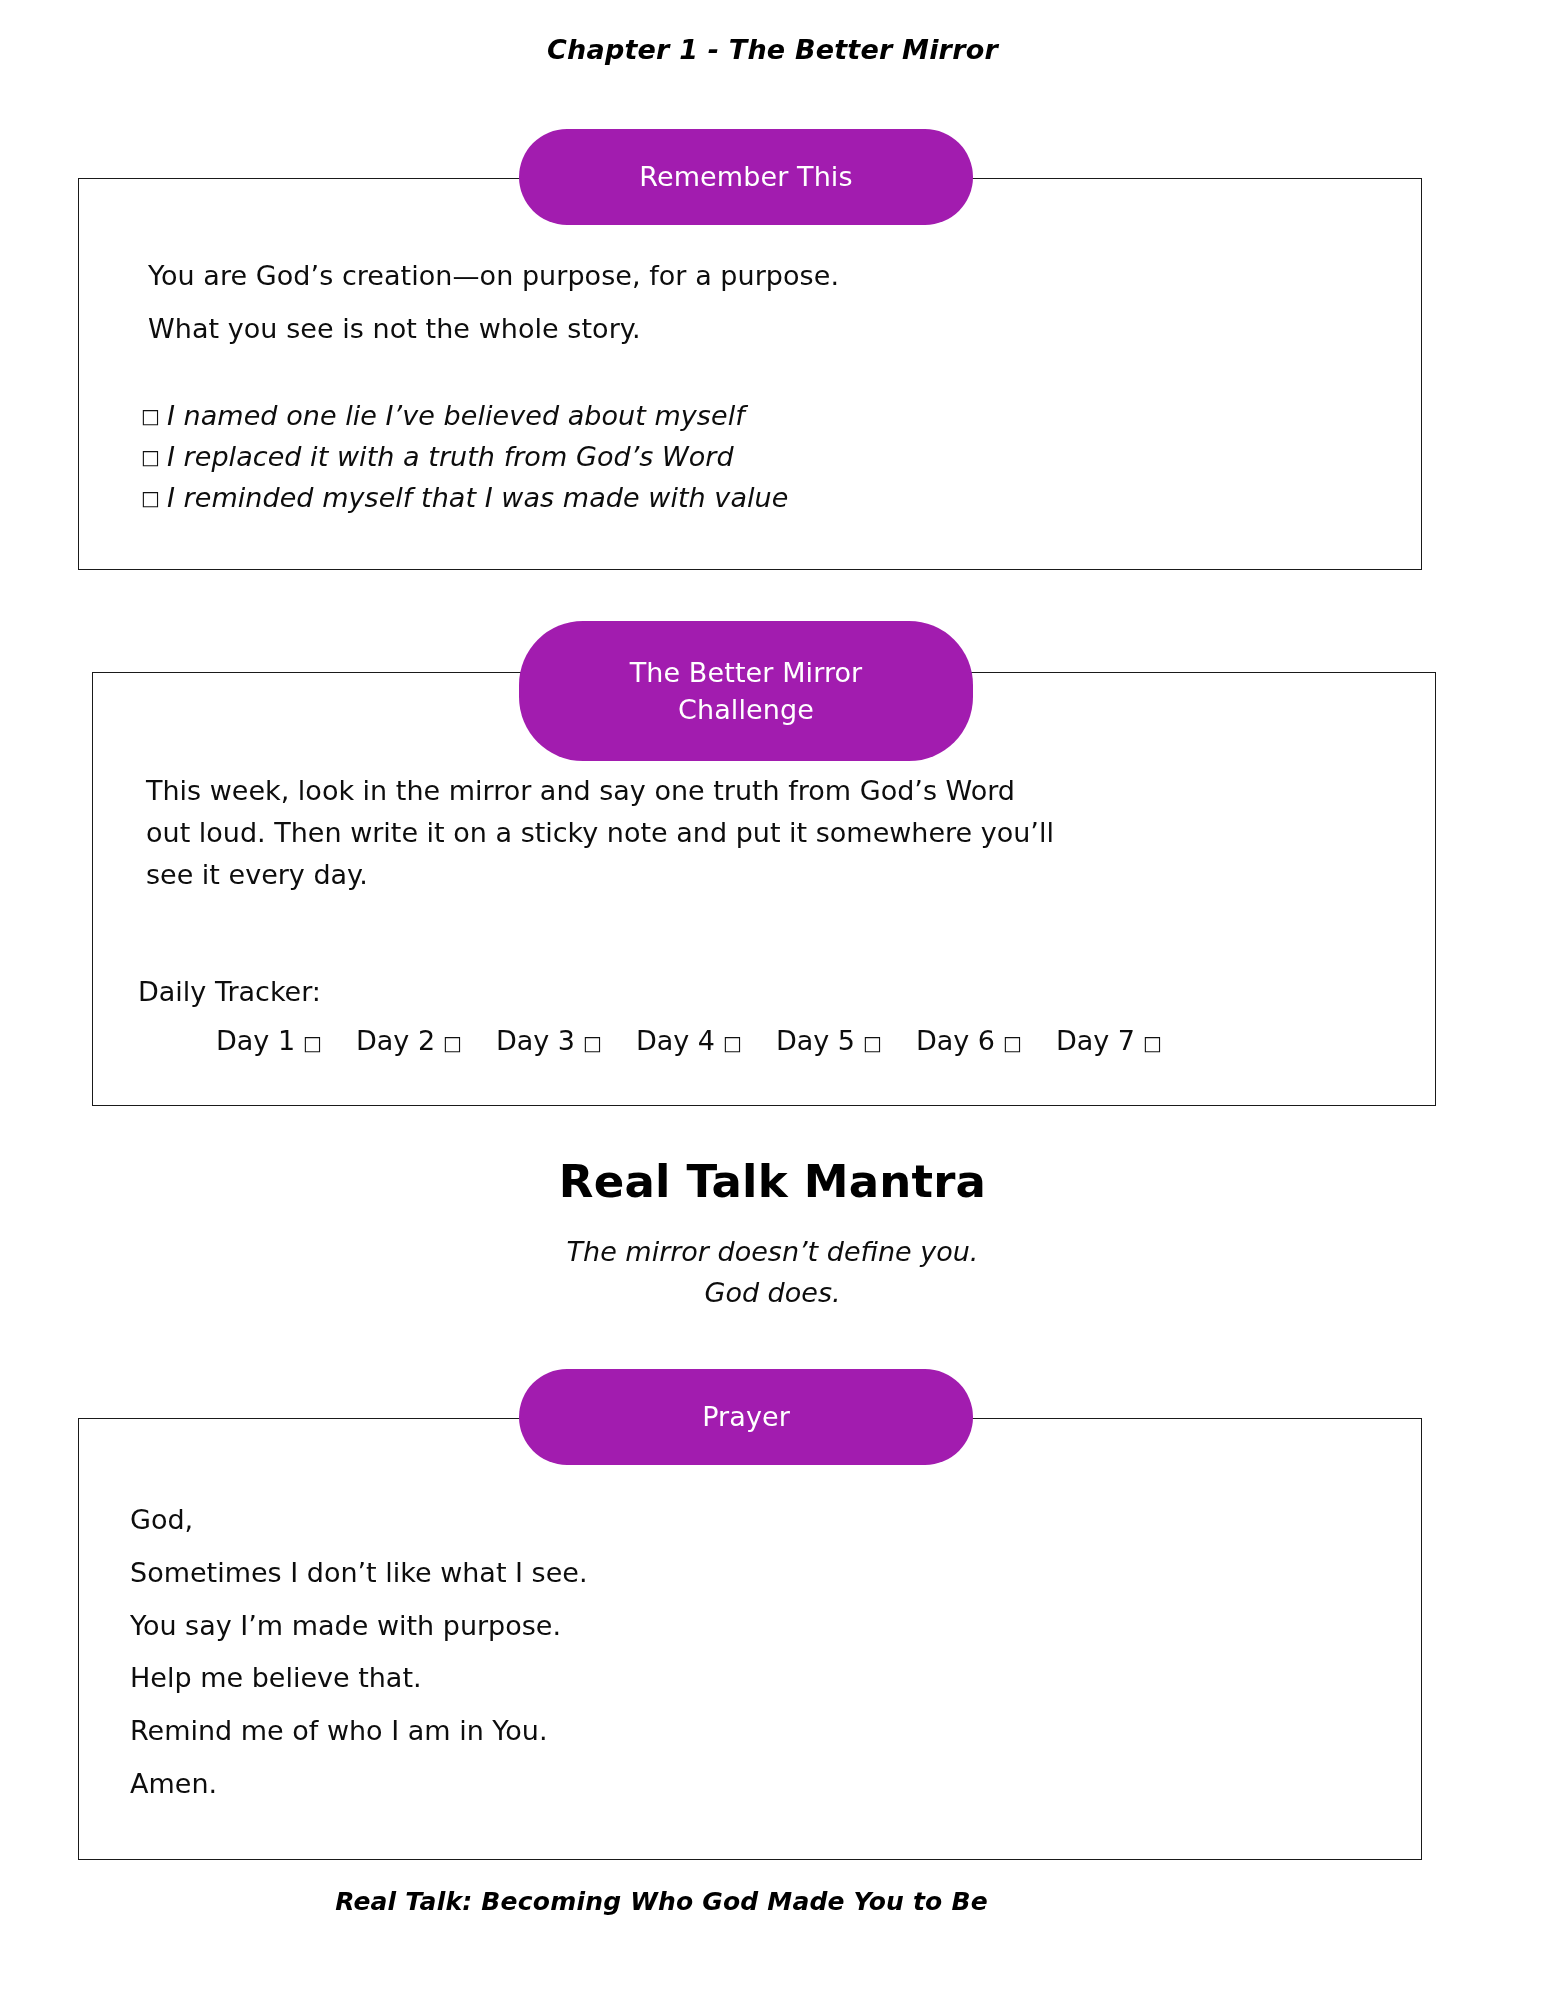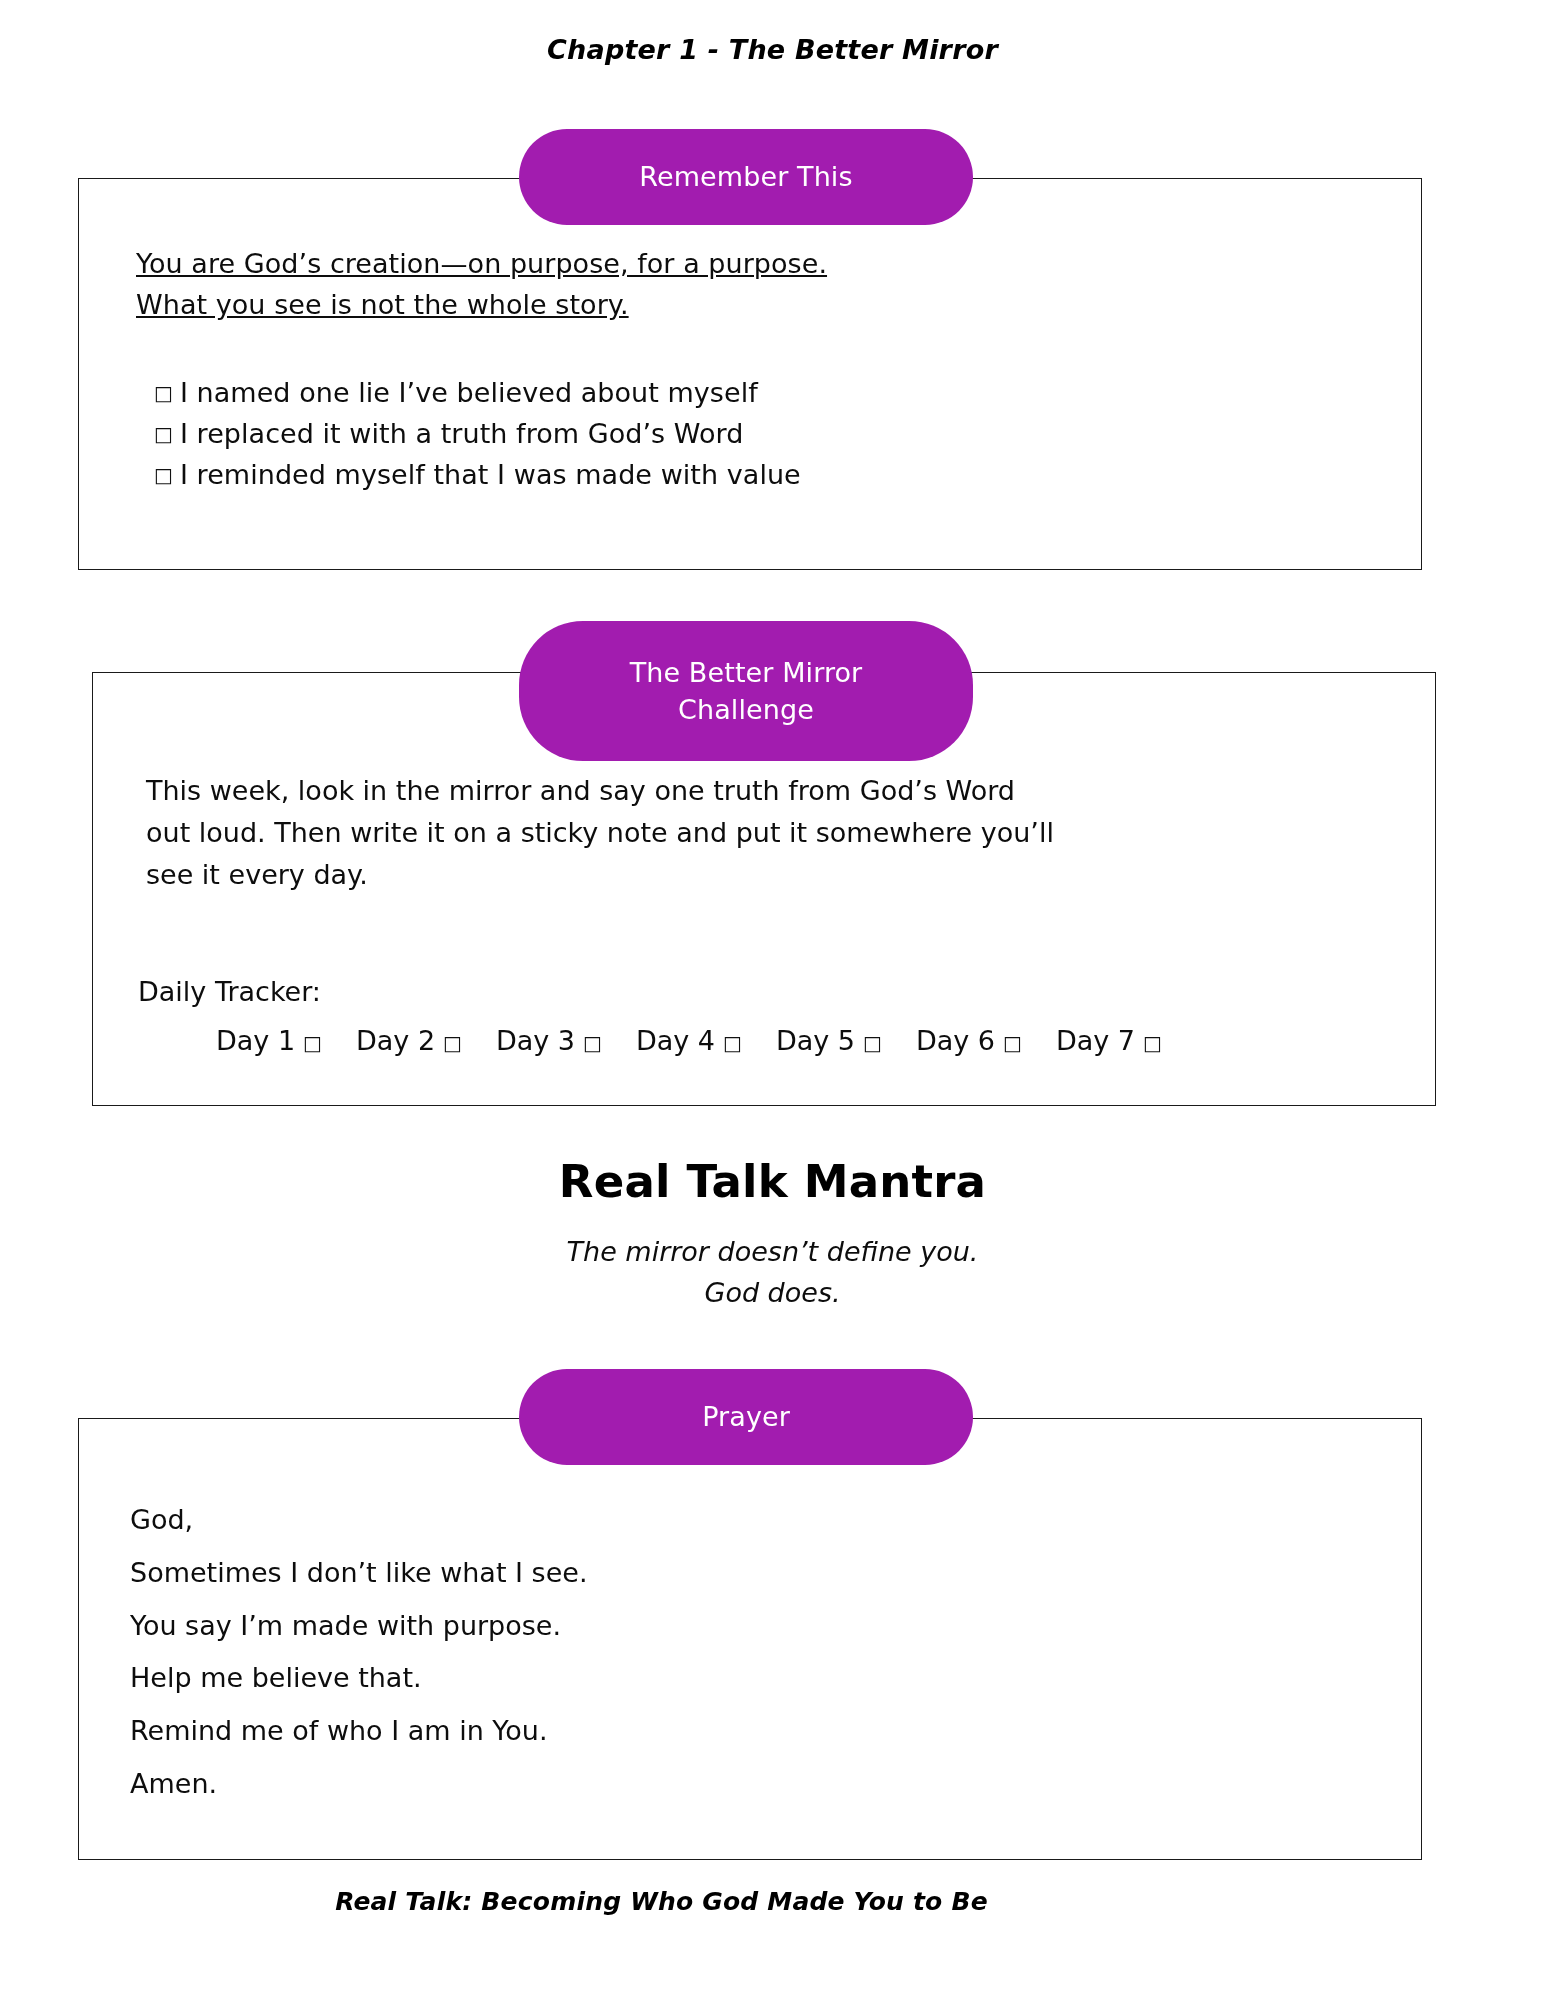--- a/index.html
+++ b/index.html
@@ -65,32 +65,32 @@
 
   
   .body-text {
     position: absolute;
     font-size: 27px;
     line-height: 1.52;
     color: #0d0d0d;
     letter-spacing: 0.05px;
   }
   .body-text p {
-    margin: 0;
+    margin: 12px;
     white-space: pre-wrap;
-    text-decoration: underline;
   }
   .spacer-line {
     height: 29px;
   }
 
   .checklist {
-    margin: 18px;
+    margin: 5px;
     padding: 0;
     list-style: none;
+    font-style: italic;
   }
   .checklist li {
     margin: 0;
     display: block;
     font-size: 27px;
     line-height: 1.52;
     white-space: nowrap;
   }
   .cbox {
     display: inline-block;

